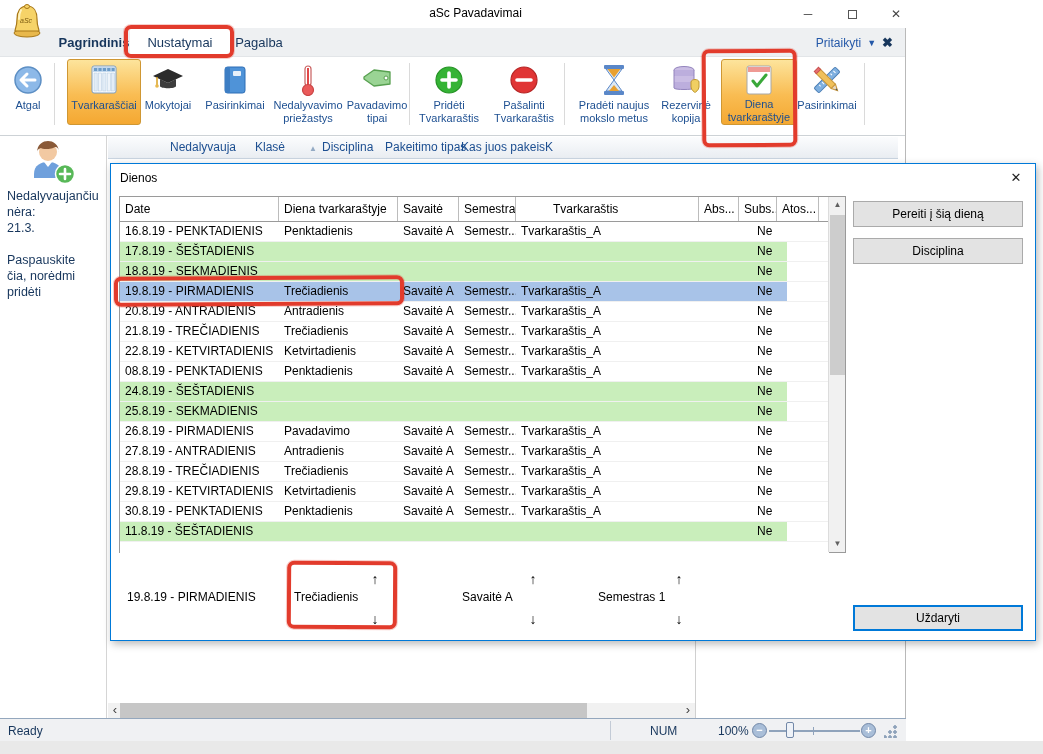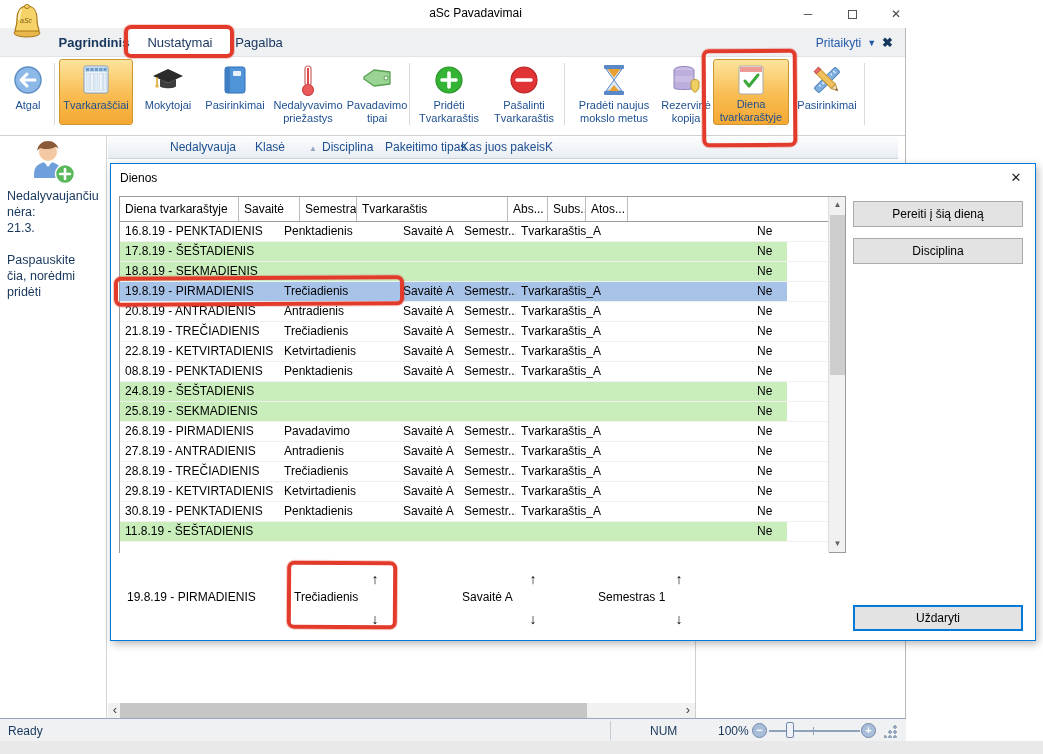--- a/index.html
+++ b/index.html
@@ -30,21 +30,21 @@
   .apply-group { position:absolute; right:12px; top:0; height:29px; display:flex; align-items:center; gap:6px; }
   .apply-label { color:#2458a8; font-size:12px; }
   .apply-caret { color:#2458a8; font-size:9px; }
   .apply-close { color:#17365c; font-weight:bold; font-size:13px; }
 
   
   .ribbon { position:absolute; left:0; top:57px; width:100%; height:79px; background:#fff; border-bottom:1px solid #cdd2d6;padding-left:29px; }
   .rbtn { position:absolute; top:2px; height:70px; display:flex; flex-direction:column; align-items:center; padding-top:2px; border:1px solid transparent; border-radius:3px; cursor:default; }
   .rbtn .ric { height:36px; display:flex; align-items:center; justify-content:center; }
   .rbtn .rlabel { font-size:11px; line-height:1.18; color:#1d4f91; text-align:center; margin-top:1px; }
-  .rbtn.selected { background:linear-gradient(#fde49c, #f9bc52 55%, #f4a832); border:1px solid #cf9733; height:66px; }
+  .rbtn.selected { background:linear-gradient(#fde49c, #f9bc52 55%, #f4a832); border:1px solid #cf9733; height:66px;margin-left:8px; }
   .rsep { position:absolute; top:6px; width:1px; height:62px; background:#dadada; }
 
   
   .sidebar { position:absolute; left:0; top:136px; width:107px; height:582px; background:#fff; border-right:1px solid #d5d5d5; }
   .sidebar-icon { position:absolute; left:24px; top:4px; }
   .sidebar-text { position:absolute; left:7px; top:52px; width:96px; color:#17365c; font-size:12.5px; line-height:1.28; white-space:pre-line; }
 
   
   .bg-header { position:absolute; left:108px; top:137px; width:790px; height:22px; background:linear-gradient(#fbfcfd,#e9edf2); border-bottom:1px solid #c9d4e0; }
   .bg-h { position:absolute; top:3px; color:#1d4f91; font-size:12px; }
@@ -84,21 +84,21 @@
   .dlg-titlebar { position:absolute; left:0; top:0; width:100%; height:27px; background:#fff; }
   .dlg-title { position:absolute; left:9px; top:7px; font-size:12px; color:#000; }
   .dlg-close { position:absolute; right:10px; top:5px; width:18px; height:18px; text-align:center; line-height:18px; font-size:13px; color:#222; cursor:default; }
 
   
   .dtable { position:absolute; left:8px; top:32px; width:727px; height:357px; border:1px solid #9a9a9a; background:#fff; }
   .dt-header { display:flex; height:25px; border-bottom:1px solid #9a9a9a; background:#fff; }
   .dt-hcell { height:24px; line-height:24px; padding-left:5px; font-size:12px; color:#000; border-right:1px solid #bcbcbc; overflow:hidden; white-space:nowrap; }
   .dt-hcell:last-child { border-right:none; }
   .w-date{width:159px;} .w-day{width:119px;} .w-week{width:61px;} .w-sem{width:57px;}
-  .w-tt{width:151px;} .w-abs{width:40px;} .w-subs{width:38px;} .w-atos{width:42px;} .w-fill{flex:1;}
+  .w-tt{width:151px;margin-left:32px;} .w-abs{width:40px;} .w-subs{width:38px;} .w-atos{width:42px;} .w-fill{flex:1;}
   .dt-body { position:absolute; left:0; top:25px; width:709px; height:331px; overflow:hidden; background:#fff; }
   .drow { display:flex; height:20px; cursor:default; }
   .drow .band { display:flex; width:667px; height:20px; border-bottom:1px solid #f0f0f0; }
   .drow .rest { flex:1; background:#fff; border-bottom:1px solid #f0f0f0; }
   .dcell { height:19px; line-height:19px; padding-left:5px; font-size:12px; color:#000; overflow:hidden; white-space:nowrap; }
   .c-date{width:159px;} .c-day{width:119px;} .c-week{width:61px;} .c-sem{width:57px;}
   .c-tt{width:151px;} .c-abs{width:40px;} .c-subs{width:38px;} .c-atos{width:42px; padding-left:12px;}
   .rt-weekend .band { background:#c9eebb; }
   .rt-selected .band { background:#a8c3e8; }
   .rt-normal .band { background:#fff; }
@@ -392,20 +392,21 @@
   <div class="bottom-strip"></div>
 
   <div class="dialog">
     <div class="dlg-titlebar">
       <span class="dlg-title">Dienos</span>
       <span class="dlg-close">✕</span>
     </div>
 
     <div class="dtable">
       <div class="dt-header">
+        <div class="dt-hcell w-date">Date</div>
         <div class="dt-hcell w-day">Diena tvarkaraštyje</div>
         <div class="dt-hcell w-week">Savaitė</div>
         <div class="dt-hcell w-sem">Semestras</div>
         <div class="dt-hcell w-tt">Tvarkaraštis</div>
         <div class="dt-hcell w-abs">Abs...</div>
         <div class="dt-hcell w-subs">Subs...</div>
         <div class="dt-hcell w-atos">Atos...</div>
         <div class="dt-hcell w-fill"></div>
       </div>
       <div class="dt-body">

